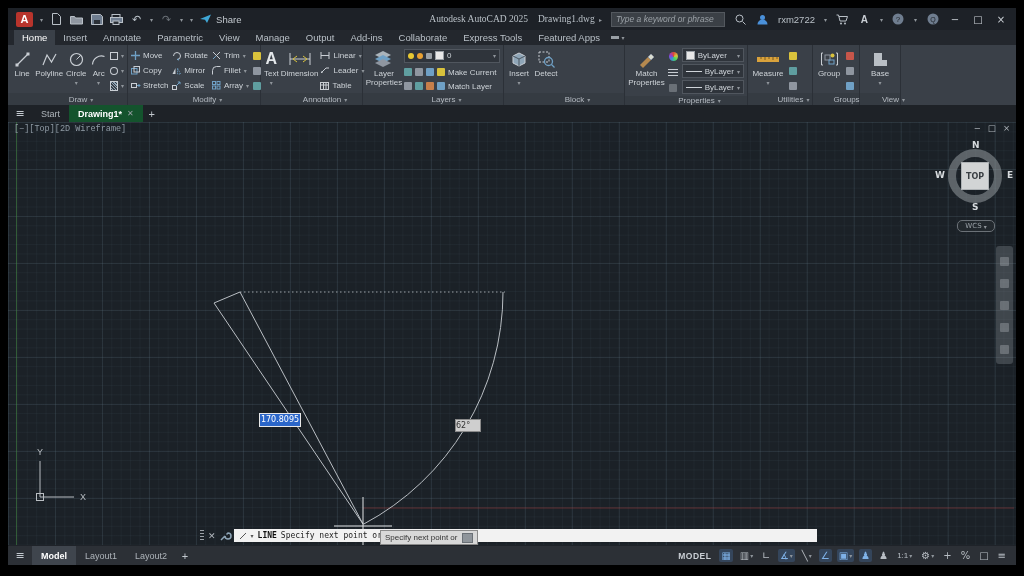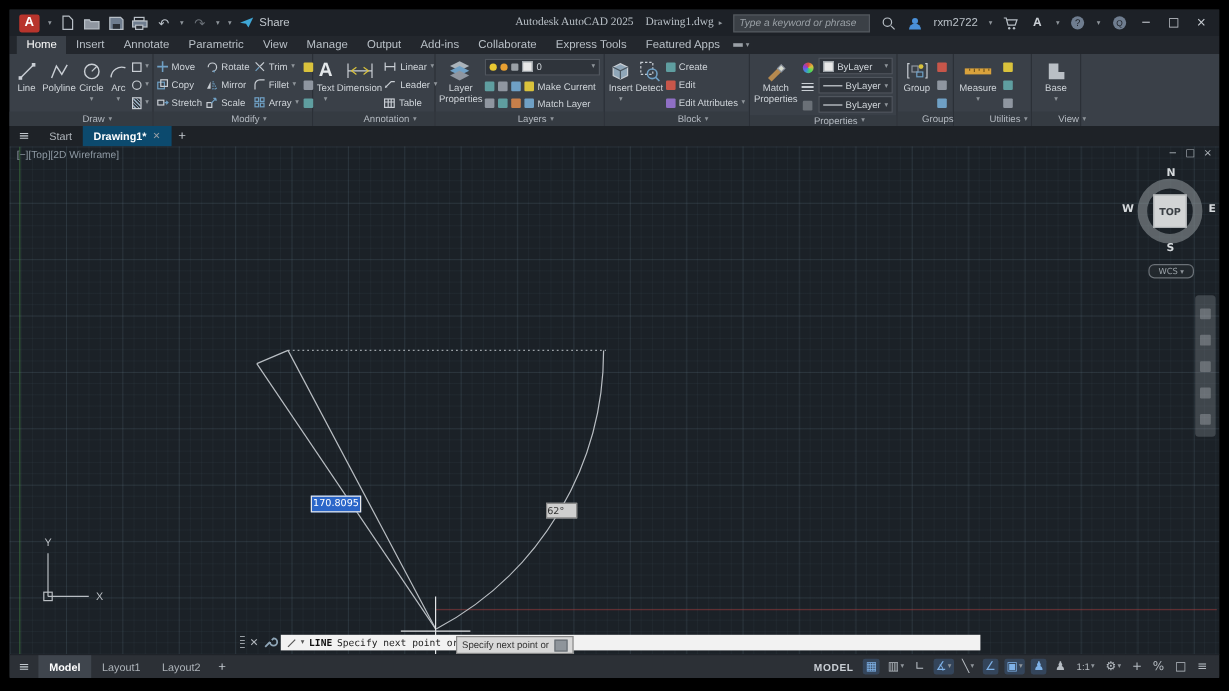--- a/index.html
+++ b/index.html
@@ -37,35 +37,35 @@
   .sbtn{display:flex;align-items:center;gap:3px;font-size:8px;color:#ced3d8;height:13px;white-space:nowrap;}
   .chip{display:inline-block;width:8px;height:8px;border-radius:1px;}
   .ddrow{height:12px;background:#2f343b;border:1px solid #50565e;display:flex;align-items:center;gap:3px;font-size:8px;color:#cfd4d9;padding:0 3px;margin-bottom:2px;white-space:nowrap;}
   .ddrow .dd-caret{margin-left:auto;}
   .sw{width:7px;height:7px;background:#e8e8e8;border:1px solid #9aa0a6;}
   .lwline{width:16px;height:1px;background:#cfd4d9;}
 
   
   .filetabs{position:absolute;left:0;top:97px;right:0;height:17px;background:#1e2227;display:flex;align-items:stretch;font-size:9px;color:#aeb4ba;}
   .ftab{padding:0 9px;display:flex;align-items:center;gap:5px;}
-  .ftab.active{background:#0c4a6e;color:#fff;font-weight:bold;}
+  .ftab.active{background:#14532d;color:#fff;font-weight:bold;}
   .ftab .x{color:#9aa0a6;font-weight:normal;font-size:8px;}
   .fplus{width:18px;display:flex;align-items:center;justify-content:center;color:#c3c9cf;font-size:11px;}
   .fmenu{width:24px;display:flex;align-items:center;justify-content:center;color:#c3c9cf;font-size:11px;}
 
   
   .canvas{position:absolute;left:0;top:114px;width:1008px;height:423px;background:#1b2127;overflow:hidden;
     background-image:
       linear-gradient(rgba(140,175,195,.10) 1px,transparent 1px),
       linear-gradient(90deg,rgba(140,175,195,.10) 1px,transparent 1px),
       linear-gradient(rgba(130,165,185,.05) 1px,transparent 1px),
       linear-gradient(90deg,rgba(130,165,185,.05) 1px,transparent 1px);
     background-size:47px 47px,47px 47px,9.4px 9.4px,9.4px 9.4px;}
   #geo{position:absolute;left:0;top:0;pointer-events:none;}
-  .vplabel{position:absolute;left:6px;top:2px;font-size:8.5px;color:#8f9aa4;}
+  .vplabel{position:absolute;left:6px;top:2px;font-size:8.5px;color:#8f9aa4;font-family:Liberation Mono, monospace;}
   .dwgctrl{position:absolute;right:6px;top:1px;display:flex;gap:7px;color:#aeb4ba;font-size:8.5px;font-family:"DejaVu Sans",sans-serif;}
   .viewcube{position:absolute;left:925px;top:18px;width:84px;height:96px;font-family:"DejaVu Sans",sans-serif;}
   .vc-ring{position:absolute;left:15px;top:9px;width:54px;height:54px;border-radius:50%;border:8px solid rgba(148,154,159,.55);box-sizing:border-box;}
   .vc-letter{position:absolute;color:#d6dadd;font-size:9px;font-weight:bold;}
   .vc-face{position:absolute;left:28px;top:22px;width:28px;height:28px;background:#d2d4d5;border:1px solid #aeb2b5;color:#3a3f44;font-size:8px;font-weight:bold;display:flex;align-items:center;justify-content:center;box-sizing:border-box;}
   .wcs{position:absolute;left:24px;top:80px;width:36px;height:10px;border:1px solid #6b7177;border-radius:5px;background:rgba(40,45,50,.6);color:#9aa1a7;font-size:7px;display:flex;align-items:center;justify-content:center;}
   .navbar{position:absolute;left:988px;top:124px;width:17px;height:110px;background:rgba(150,156,162,.30);border-radius:3px;display:flex;flex-direction:column;align-items:center;justify-content:space-around;padding:4px 0;}
   .navbar span{width:9px;height:9px;background:rgba(230,235,240,.25);border-radius:1px;}
   .dyn-len{position:absolute;left:251px;top:291px;width:40px;height:12px;background:#2b66c9;border:1px solid #e8e8e8;color:#fff;font-size:8px;line-height:12px;text-align:center;font-family:"DejaVu Sans",sans-serif;}
   .dyn-ang{position:absolute;left:447px;top:297px;width:24px;height:11px;background:#cfcfcf;border:1px solid #8a8a8a;color:#333;font-size:8px;line-height:11px;text-align:left;font-family:"DejaVu Sans",sans-serif;}
@@ -458,35 +458,20 @@
         </div>
         <div class="bigbtn" style="width:26px">
           <span class="bicon">
               <svg width="17" height="17">
                 <rect x="1" y="1" width="10" height="10" fill="none" stroke="#c9ced4" stroke-dasharray="2 1.5"></rect>
                 <circle cx="10.5" cy="10.5" r="4" fill="none" stroke="#6fa0c5" stroke-width="1.3"></circle>
                 <path d="M13.5 13.5l3 3" stroke="#6fa0c5" stroke-width="1.3"></path>
               </svg>
             </span>
           <span>Detect</span>
-        </div>
-        <div class="scol" style="flex:1">
-          <span class="sbtn">
-              <span class="chip" style="background:#5f9ea0"></span>
-              <span>Create</span>
-            </span>
-          <span class="sbtn">
-              <span class="chip" style="background:#c7564a"></span>
-              <span>Edit</span>
-            </span>
-          <span class="sbtn">
-              <span class="chip" style="background:#8f6fc5"></span>
-              <span>Edit Attributes</span>
-              <span class="caret">▾</span>
-            </span>
         </div>
       </div>
       <div class="plabel">
           <span>Block</span>
           <span class="caret">▾</span>
         </div>
     </div>
 
     <div class="panel" style="width:122px">
       <div class="pbody">
@@ -521,20 +506,44 @@
               <span class="caret dd-caret">▾</span>
             </div>
         </div>
       </div>
       <div class="plabel">
           <span>Properties</span>
           <span class="caret">▾</span>
         </div>
     </div>
 
+    <div class="panel" style="width:64px">
+      <div class="pbody">
+        <div class="bigbtn" style="width:34px">
+          <span class="bicon">
+              <svg width="24" height="14">
+                <rect x="1" y="5" width="22" height="5" fill="#d9a23c"></rect>
+                <path d="M5 5v2M9 5v3M13 5v2M17 5v3M21 5v2" stroke="#7a5a1e"></path>
+              </svg>
+            </span>
+          <span>Measure</span>
+            <span class="caret">▾</span>
+        </div>
+        <div class="scol" style="width:12px;align-items:center">
+          <span class="chip" style="background:#d9c23c"></span>
+          <span class="chip" style="background:#5f9ea0"></span>
+          <span class="chip" style="background:#8f96a0"></span>
+        </div>
+      </div>
+      <div class="plabel">
+          <span>Utilities</span>
+          <span class="caret">▾</span>
+        </div>
+    </div>
+
     <div class="panel" style="width:46px">
       <div class="pbody">
         <div class="bigbtn" style="width:26px">
           <span class="bicon">
               <svg width="17" height="16">
                 <path d="M2 2h-1.5v12H2M15 2h1.5v12H15" stroke="#c9ced4" fill="none"></path>
                 <rect x="4" y="4" width="5" height="5" fill="none" stroke="#8f96a0"></rect>
                 <circle cx="11.5" cy="4.5" r="2" fill="#d9c23c"></circle>
                 <rect x="8" y="9" width="5" height="4" fill="none" stroke="#6fa0c5"></rect>
               </svg>
@@ -542,44 +551,20 @@
           <span>Group</span>
         </div>
         <div class="scol" style="width:12px;align-items:center">
           <span class="chip" style="background:#c7564a"></span>
           <span class="chip" style="background:#8f96a0"></span>
           <span class="chip" style="background:#6fa0c5"></span>
         </div>
       </div>
       <div class="plabel">
           <span>Groups</span>
-          <span class="caret">▾</span>
-        </div>
-    </div>
-
-    <div class="panel" style="width:64px">
-      <div class="pbody">
-        <div class="bigbtn" style="width:34px">
-          <span class="bicon">
-              <svg width="24" height="14">
-                <rect x="1" y="5" width="22" height="5" fill="#d9a23c"></rect>
-                <path d="M5 5v2M9 5v3M13 5v2M17 5v3M21 5v2" stroke="#7a5a1e"></path>
-              </svg>
-            </span>
-          <span>Measure</span>
-            <span class="caret">▾</span>
-        </div>
-        <div class="scol" style="width:12px;align-items:center">
-          <span class="chip" style="background:#d9c23c"></span>
-          <span class="chip" style="background:#5f9ea0"></span>
-          <span class="chip" style="background:#8f96a0"></span>
-        </div>
-      </div>
-      <div class="plabel">
-          <span>Utilities</span>
           <span class="caret">▾</span>
         </div>
     </div>
 
 
     <div class="panel" style="width:40px">
       <div class="pbody" style="justify-content:center">
         <div class="bigbtn" style="width:28px">
           <span class="bicon">
               <svg width="17" height="15">

